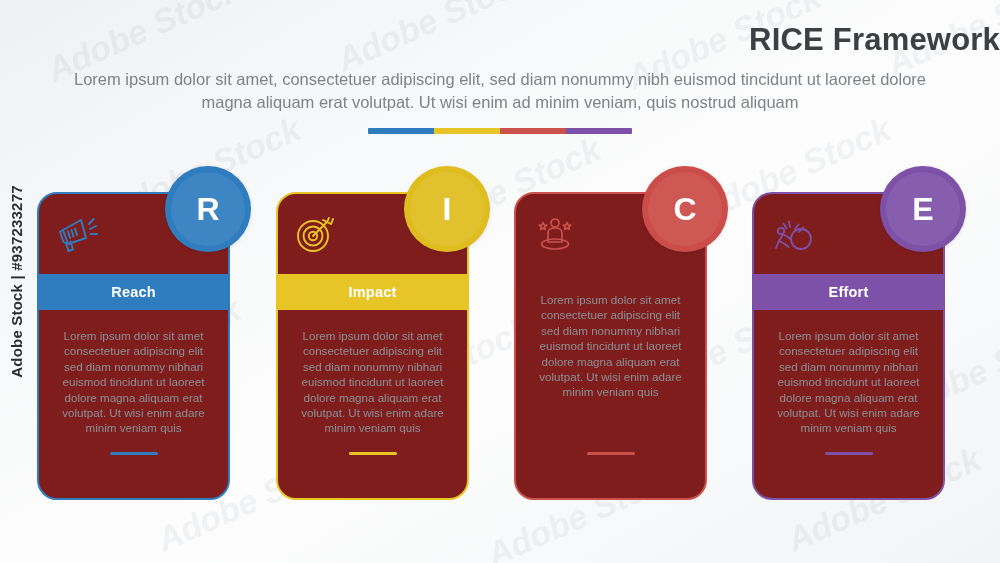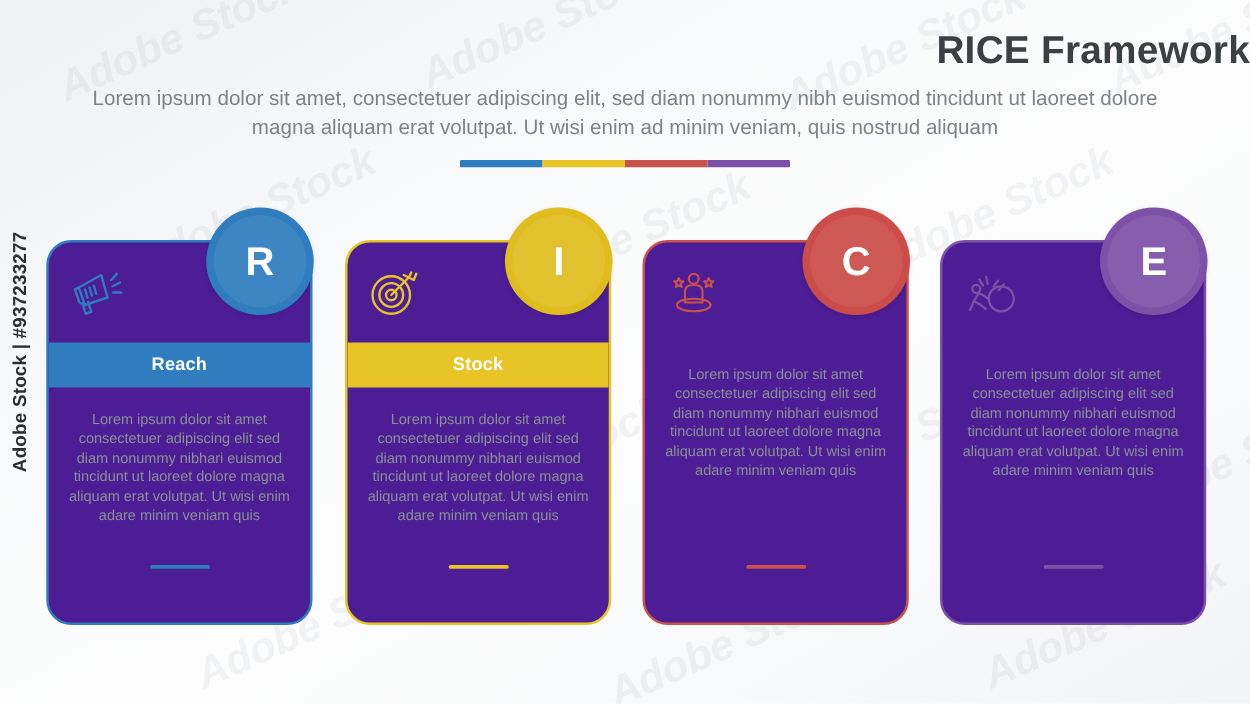--- a/index.html
+++ b/index.html
@@ -38,23 +38,23 @@
     font-size:16.5px;line-height:23px;color:#7d8387;font-weight:400;
   }
   .divider{
     position:absolute;left:368px;top:128px;width:264px;height:6px;
     display:flex;border-radius:1px;overflow:hidden;
   }
   .divider i{flex:1;height:100%;display:block;}
 
   
   .card{
-    position:absolute;top:192px;width:213px;height:308px;
+    position:absolute;top:192px;width:193px;height:308px;
     border-radius:20px;border:2.2px solid #000;
-    background:#4c1d95;box-sizing:border-box;overflow:hidden;
+    background:#7f1d1d;box-sizing:border-box;overflow:hidden;
   }
   .card .iconbox{
     height:80px;display:flex;align-items:center;
     padding-left:16px;box-sizing:border-box;
   }
   .card .band{
     height:36px;display:flex;align-items:center;justify-content:center;
     color:#fff;font-size:14.5px;font-weight:bold;letter-spacing:.2px;
   }
   .card .body{
@@ -143,21 +143,21 @@
           <circle cx="19" cy="23" r="15"></circle>
           <circle cx="19" cy="23" r="9.5"></circle>
           <circle cx="19" cy="23" r="4.2"></circle>
           <path d="M19 23 L33 9"></path>
           <path d="M29 7 L33 9 L35 5"></path>
           <path d="M33 9 L37 11 L39 6"></path>
         </svg>
       </span>
     </div>
     <div class="band" style="background: rgb(232, 197, 38);">
-      <span>Stock</span>
+      <span>Impact</span>
     </div>
     <div class="body">Lorem ipsum dolor sit amet consectetuer adipiscing elit sed diam nonummy nibhari euismod tincidunt ut laoreet dolore magna aliquam erat volutpat. Ut wisi enim adare minim veniam quis</div>
     <div class="accent" style="background: rgb(232, 197, 38);"></div>
   </div>
   <div class="badge" id="badge1" style="left: 404px; top: 166px; background: rgb(224, 189, 31);">
     <b>I</b>
   </div>
 
   <div class="card" id="card2" style="left: 514px; border-color: rgb(203, 81, 77);">
     <div class="iconbox">
@@ -187,20 +187,23 @@
           <path d="M13 22.5 C16 23.5 18.5 25 20.5 27"></path>
           <path d="M13 22.5 L9 29 L6 36"></path>
           <path d="M9 29 L14 31.5 L18.5 35"></path>
           <path d="M20 15 L19 9.5"></path>
             <path d="M25 17 L28.5 12.5"></path>
             <path d="M16.5 16.5 L13.5 11.5"></path>
           <path d="M29 20 L33 15.5"></path>
         </svg>
       </span>
     </div>
+    <div class="band" style="background: rgb(126, 81, 168);">
+      <span>Effort</span>
+    </div>
     <div class="body">Lorem ipsum dolor sit amet consectetuer adipiscing elit sed diam nonummy nibhari euismod tincidunt ut laoreet dolore magna aliquam erat volutpat. Ut wisi enim adare minim veniam quis</div>
     <div class="accent" style="background: rgb(126, 81, 168);"></div>
   </div>
   <div class="badge" id="badge3" style="left: 880px; top: 166px; background: rgb(126, 81, 168);">
     <b>E</b>
   </div>
 
   <div class="wm-left">
     <span>Adobe Stock | #937233277</span>
   </div>

